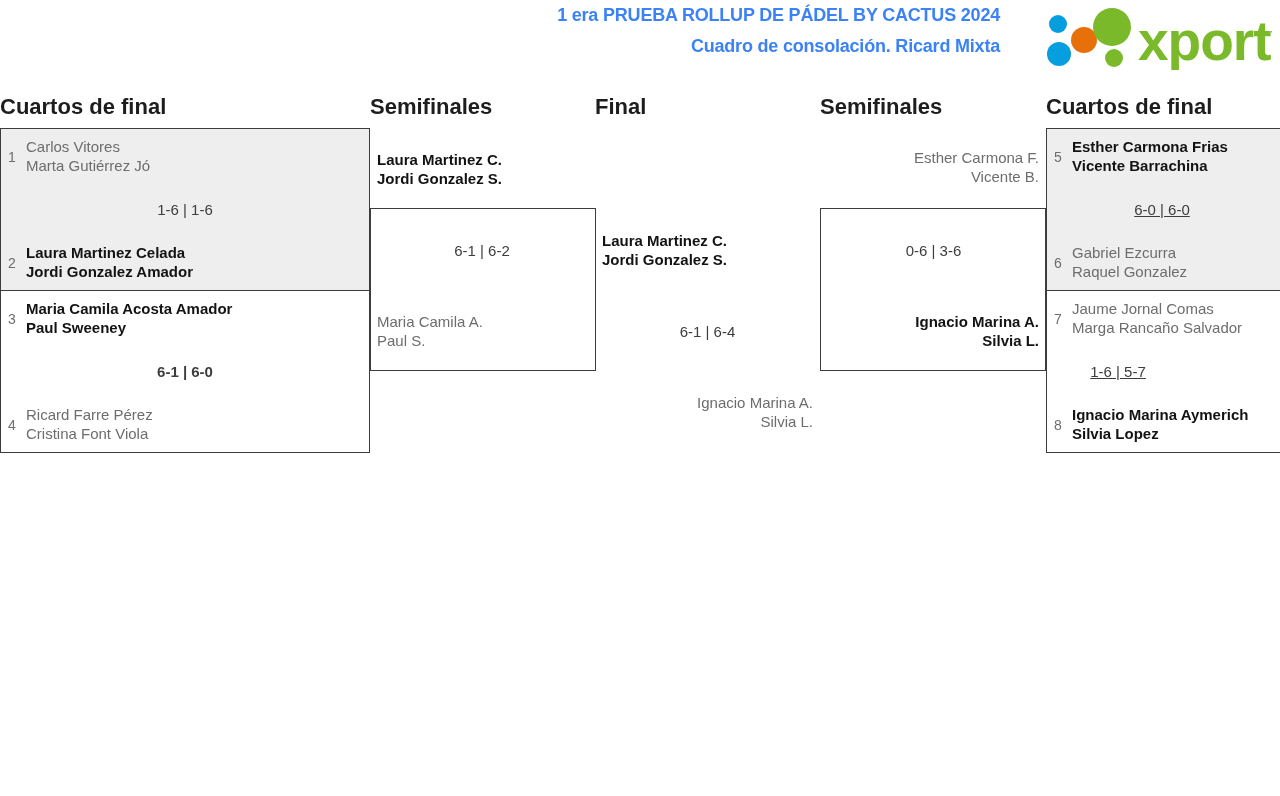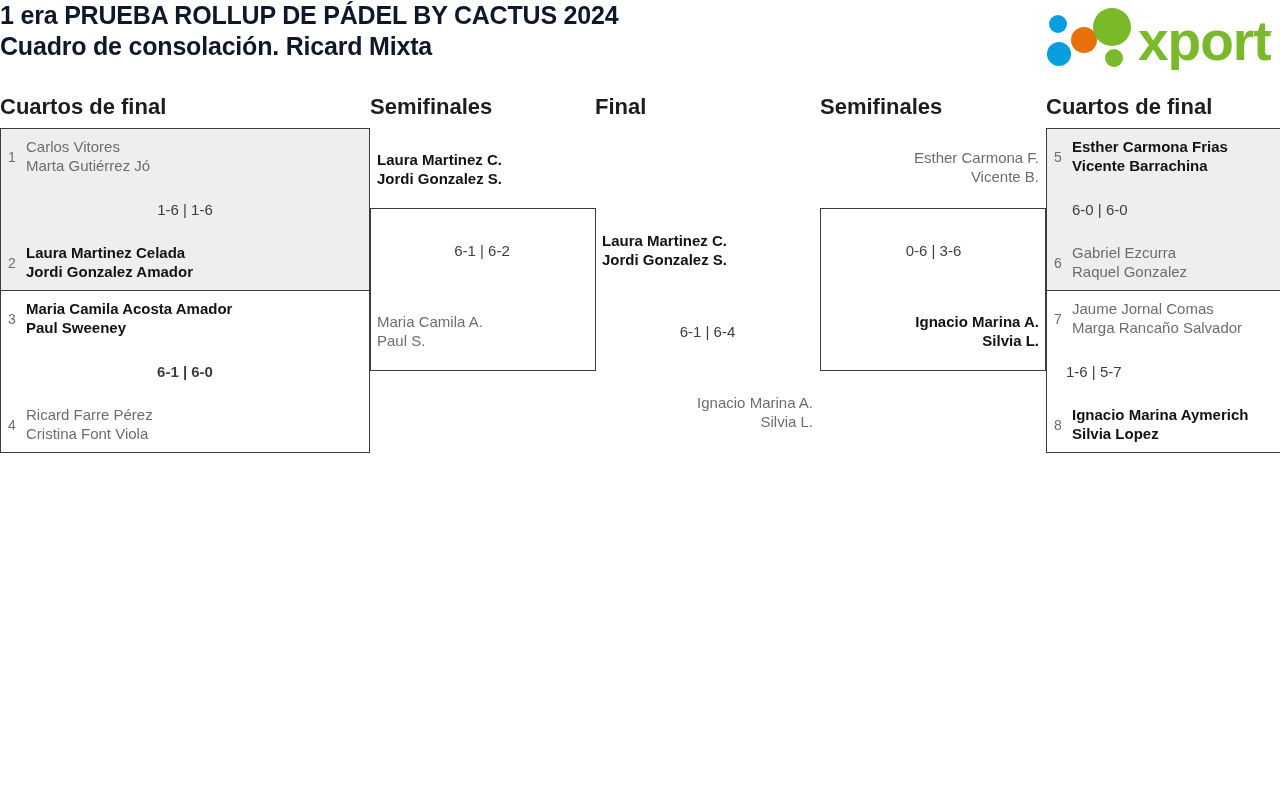--- a/index.html
+++ b/index.html
@@ -12,25 +12,26 @@
     overflow: hidden;
   }
 
   #root { position: relative; width: 1280px; height: 796px; }
 
   
   .page-title {
     position: absolute;
     left: 0px; top: 0px;
     width: 1000px;
-    font-size: 25px;
+    font-size: 18px;
     font-weight: 700;
-    color: #0f172a;
+    color: #3b82f6;
     line-height: 31px;
     letter-spacing: -0.2px;
+    text-align: right;
   }
   .page-title .line { display: block; white-space: nowrap; }
 
   .brand-logo {
     position: absolute;
     right: 8px; top: 4px;
     width: 232px; height: 66px;
   }
 
   
@@ -80,21 +81,21 @@
     text-align: center;
   }
 
   .score {
     position: absolute;
     font-size: 15px;
     color: #3d3d3d;
     line-height: 19px;
     white-space: nowrap;
   }
-  .score.align-right { text-align: left; }
+  .score.align-right { text-align: center; text-decoration: underline; }
   .score.align-center { text-align: center; }
 </style>
 </head>
 <body>
 
 <div id="root">
 
   <div class="page-title">
     <span class="line">1 era PRUEBA ROLLUP DE PÁDEL BY CACTUS 2024</span>
     <span class="line">Cuadro de consolación. Ricard Mixta</span>
@@ -198,20 +199,20 @@
   <div class="team loser" style="left:1072px; top:243px;">
     <span class="nm">Gabriel Ezcurra</span>
     <span class="nm">Raquel Gonzalez</span>
   </div>
 
   <div class="seed" style="left:1048px; top:310px;">7</div>
   <div class="team loser" style="left:1072px; top:299px;">
     <span class="nm">Jaume Jornal Comas</span>
     <span class="nm">Marga Rancaño Salvador</span>
   </div>
-  <div class="score align-right" style="left:1066px; top:362px; width:180px;">1-6 | 5-7</div>
+  <div class="score align-right" style="left:1028px; top:362px; width:180px;">1-6 | 5-7</div>
   <div class="seed" style="left:1048px; top:416px;">8</div>
   <div class="team winner" style="left:1072px; top:405px;">
     <span class="nm">Ignacio Marina Aymerich</span>
     <span class="nm">Silvia Lopez</span>
   </div>
 
 </div>
 
 </body></html>

